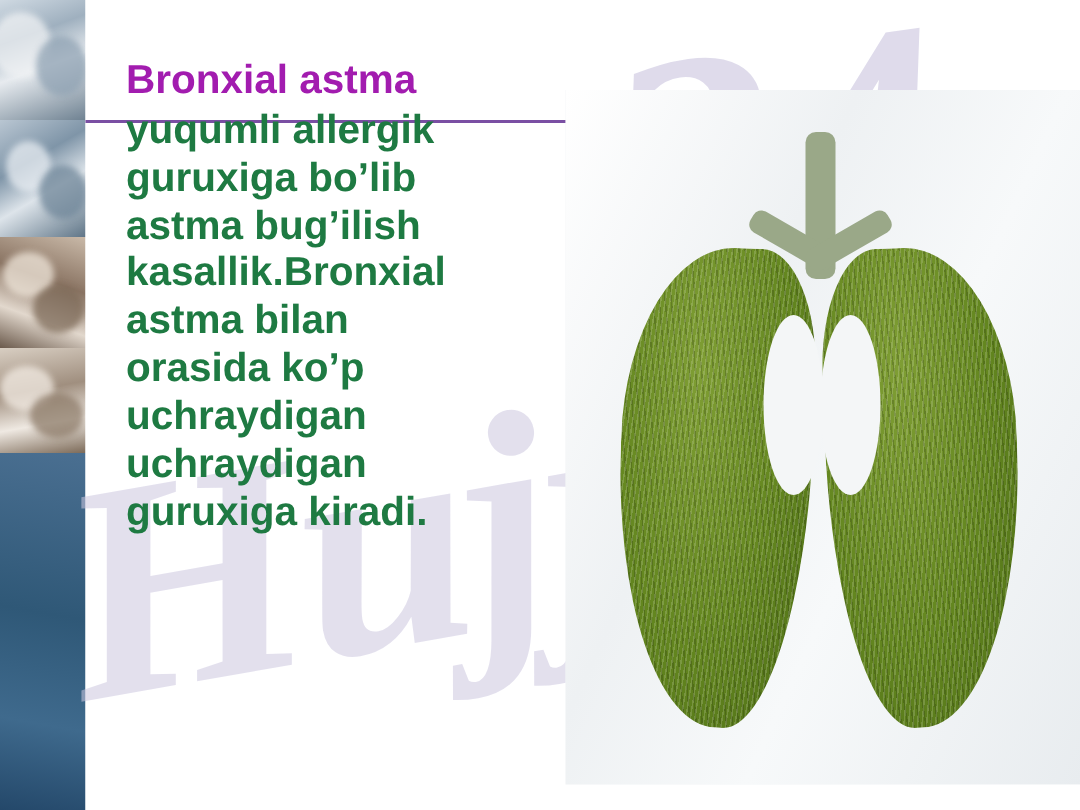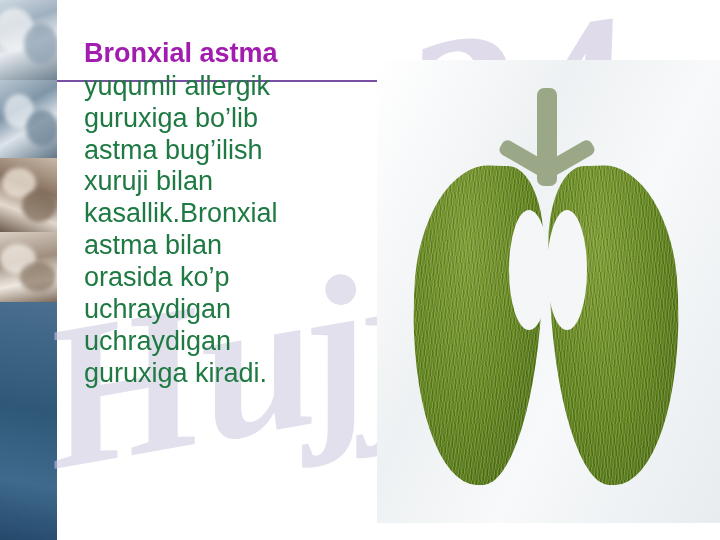--- a/index.html
+++ b/index.html
@@ -175,21 +175,21 @@
   }
   .title-line {
     font-size: 27px;
     font-weight: bold;
     color: #a21caf;
     line-height: 1.18;
     margin: 0 0 1px 0;
   }
   .body-text {
     font-size: 27px;
-    font-weight: normal;
+    font-weight: bold;
     color: #1e7a42;
     line-height: 1.18;
     margin: 0;
   }
   .body-text span { display: block; }
 
   
   .divider {
     position: absolute;
     left: 57px;
@@ -241,21 +241,20 @@
     <div class="lung-notch notch-left"></div>
     <div class="lung-notch notch-right"></div>
   </div>
 
   <div class="text-block">
     <div class="title-line">Bronxial astma</div>
     <div class="body-text">
       <span>yuqumli allergik</span>
       <span>guruxiga bo’lib</span>
       <span>astma bug’ilish</span>
-      <span>xuruji bilan</span>
       <span>kasallik.Bronxial</span>
       <span>astma bilan</span>
       <span>orasida ko’p</span>
       <span>uchraydigan</span>
       <span>uchraydigan</span>
       <span>guruxiga kiradi.</span>
     </div>
   </div>
 
 </div>

